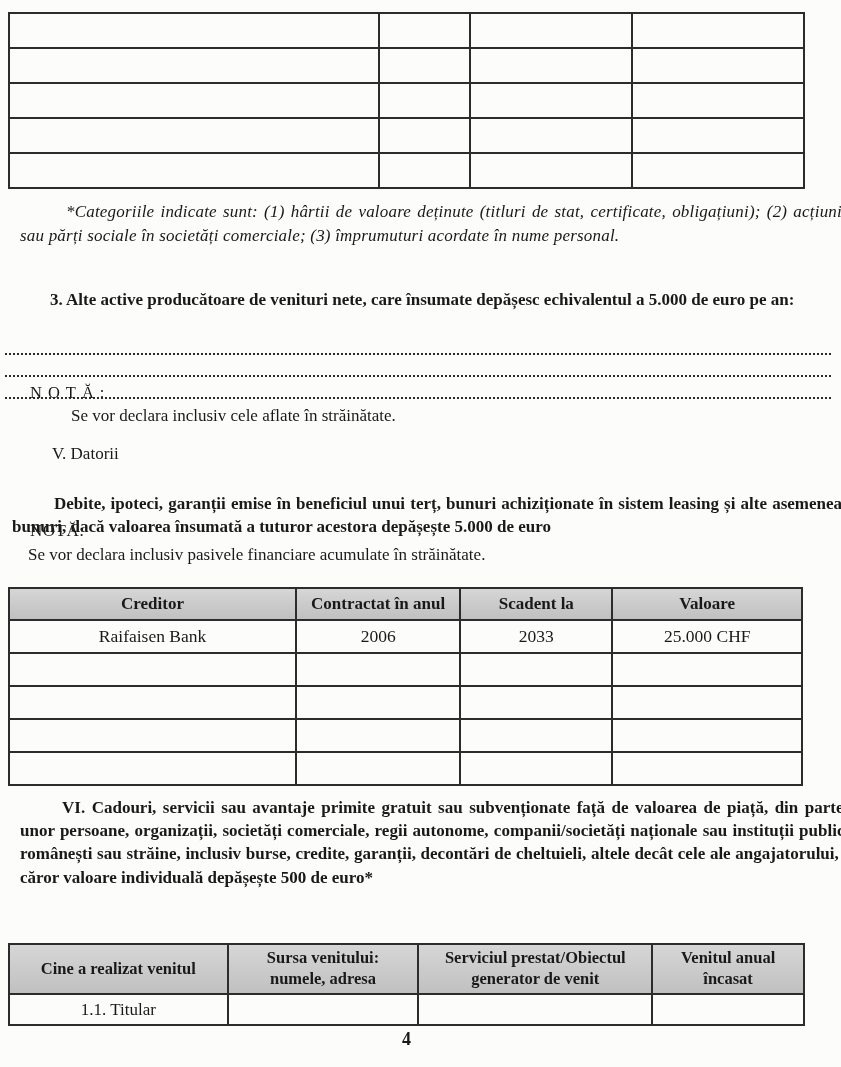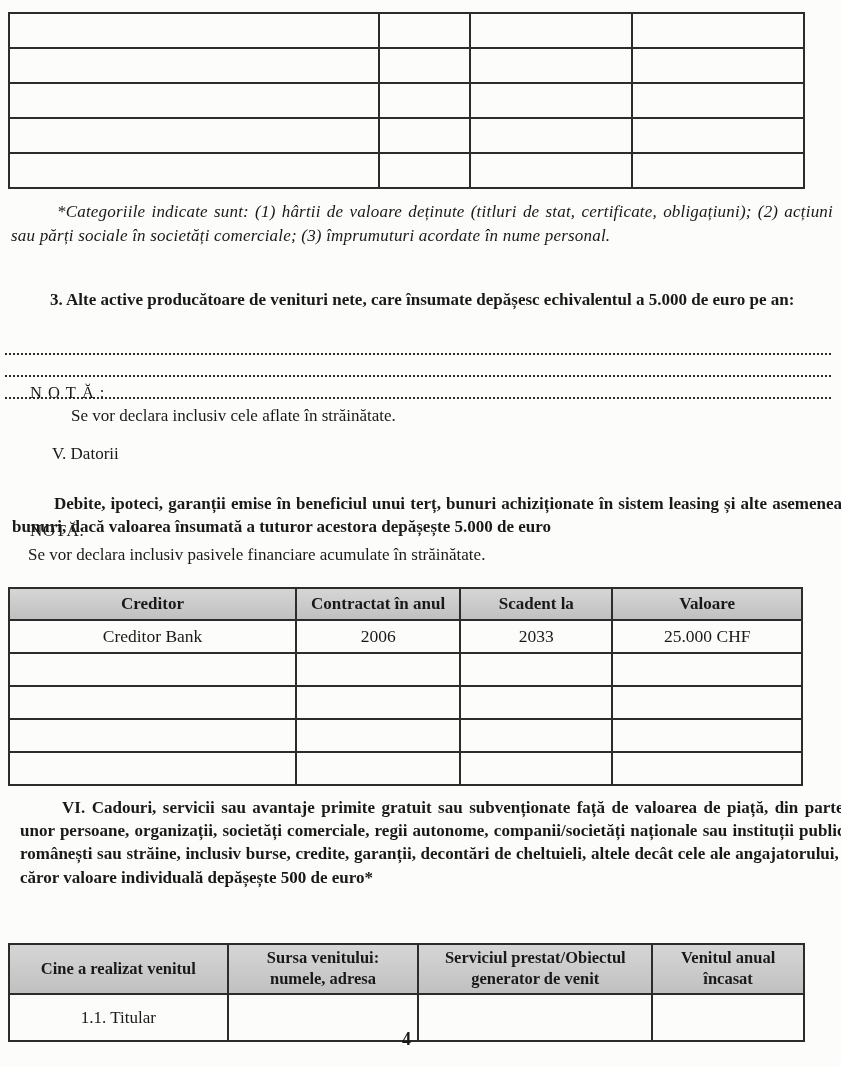--- a/index.html
+++ b/index.html
@@ -24,26 +24,26 @@
   #top-table .c3 { width:20.4%; } #top-table .c4 { width:21.6%; }
 
   #debts-table-wrap { top:587px; left:8px;  width:795px; }
   #debts-table th   { height:32px; }
   #debts-table td   { height:33px; font-size:17.5px; }
   #debts-table .c1 { width:36.2%; } #debts-table .c2 { width:20.7%; }
   #debts-table .c3 { width:19.2%; } #debts-table .c4 { width:23.9%; }
 
   #gifts-table-wrap { top:943px; left:8px;  width:797px; }
   #gifts-table th   { height:50px; font-size:16.5px; }
-  #gifts-table td   { height:47px; }
+  #gifts-table td   { height:31px; }
   #gifts-table .c1 { width:27.5%; } #gifts-table .c2 { width:24.0%; }
   #gifts-table .c3 { width:29.4%; } #gifts-table .c4 { width:19.1%; }
 
   .abs { position:absolute; }
-  #footnote { top:200px; left:11px; width:822px; font-style:italic; text-align:justify; text-indent:46px; line-height:24px; letter-spacing:0.2px; }
+  #footnote { top:200px; left:20px; width:822px; font-style:italic; text-align:justify; text-indent:46px; line-height:24px; letter-spacing:0.2px; }
   #section3 { top:288px; left:4px; width:828px; font-weight:bold; text-align:justify; text-indent:46px; line-height:23px; }
   #dots     { top:333px; left:5px; width:826px; }
   .dotline  { height:22px; border-bottom:2.5px dotted #2a2a2a; }
   #nota1-label { top:383px; left:30px; letter-spacing:6px; font-size:16.5px; }
   #nota1-text  { top:406px; left:27px;margin-left:44px; }
   #sec5-title  { top:444px; left:52px; font-weight:normal; }
   #sec5-body   { top:466px; left:12px; width:830px; font-weight:bold; text-align:justify; text-indent:42px; line-height:23px;margin-top:26px; }
   #nota2-label { top:521px; left:30px; letter-spacing:0.5px; }
   #nota2-text  { top:545px; left:28px;text-align:right; }
   #section6    { top:796px; left:20px; width:832px; font-weight:bold; text-align:justify; text-indent:42px; line-height:23.2px; }
@@ -127,21 +127,21 @@
       <thead>
           <tr>
             <th>Creditor</th>
             <th>Contractat în anul</th>
             <th>Scadent la</th>
             <th>Valoare</th>
           </tr>
         </thead>
       <tbody>
           <tr>
-            <td>Creditor Bank</td>
+            <td>Raifaisen Bank</td>
             <td>2006</td>
             <td>2033</td>
             <td>25.000 CHF</td>
           </tr>
           <tr>
             <td></td>
             <td></td>
             <td></td>
             <td></td>
           </tr>

